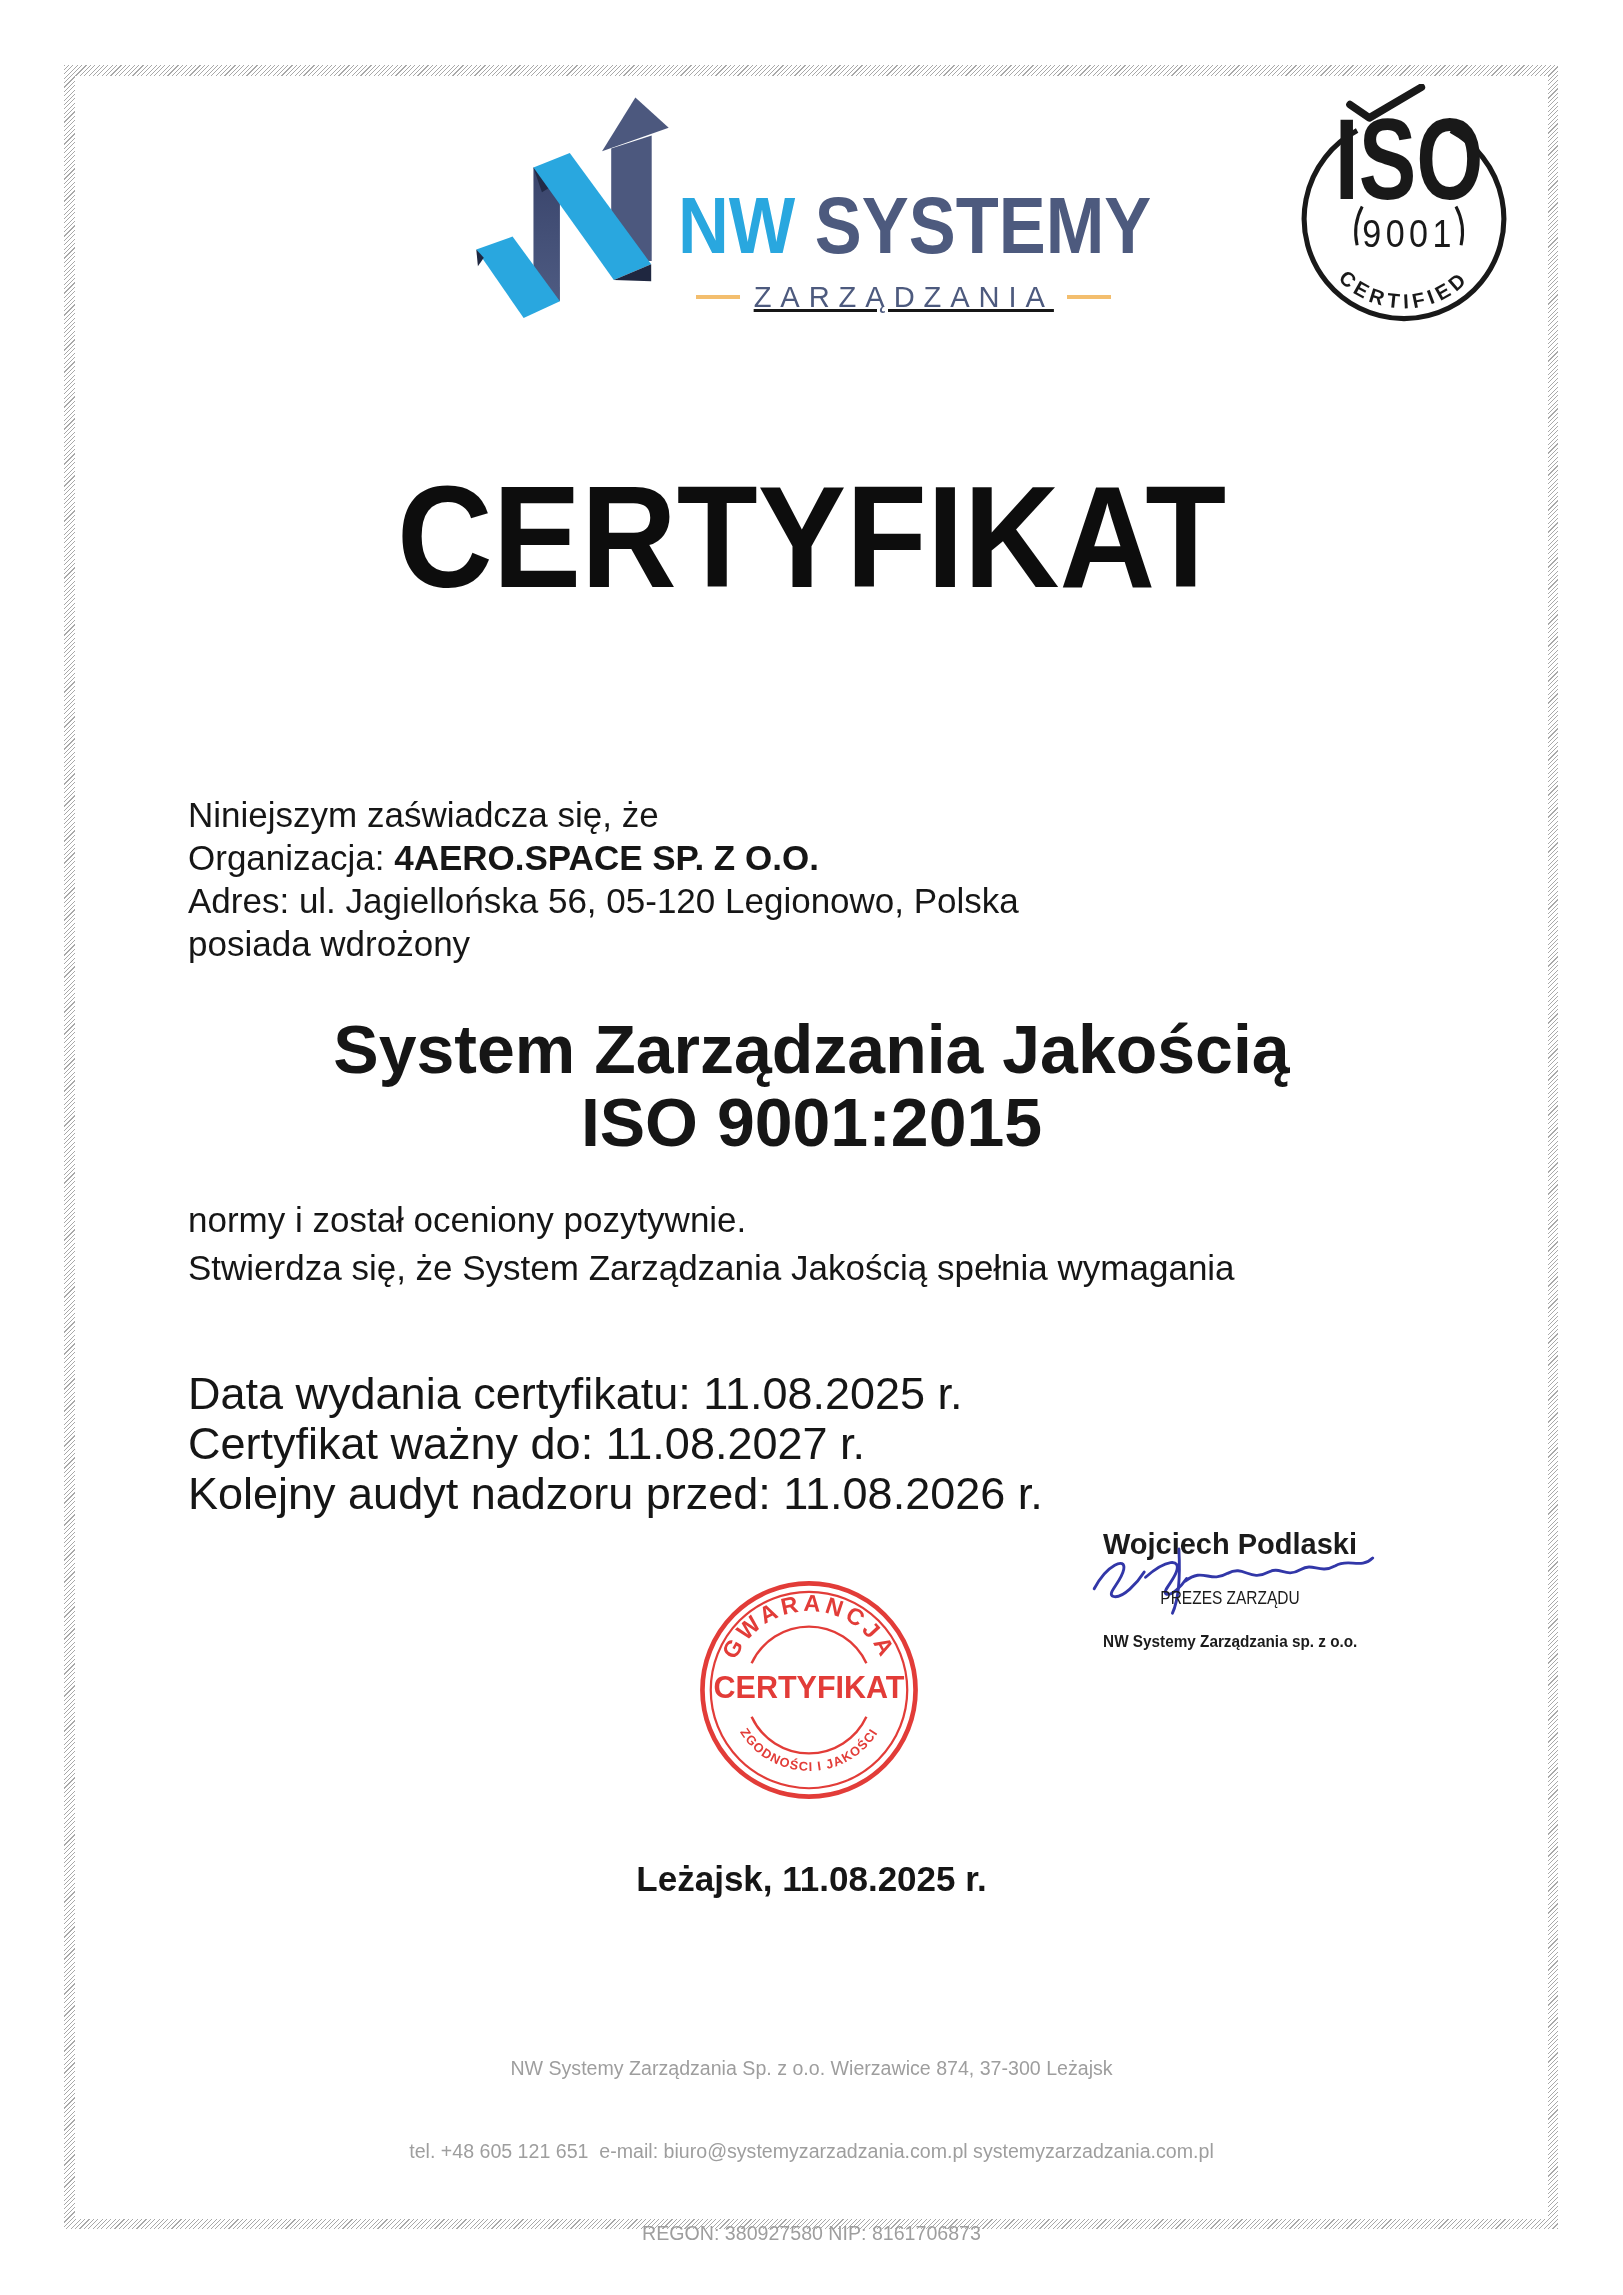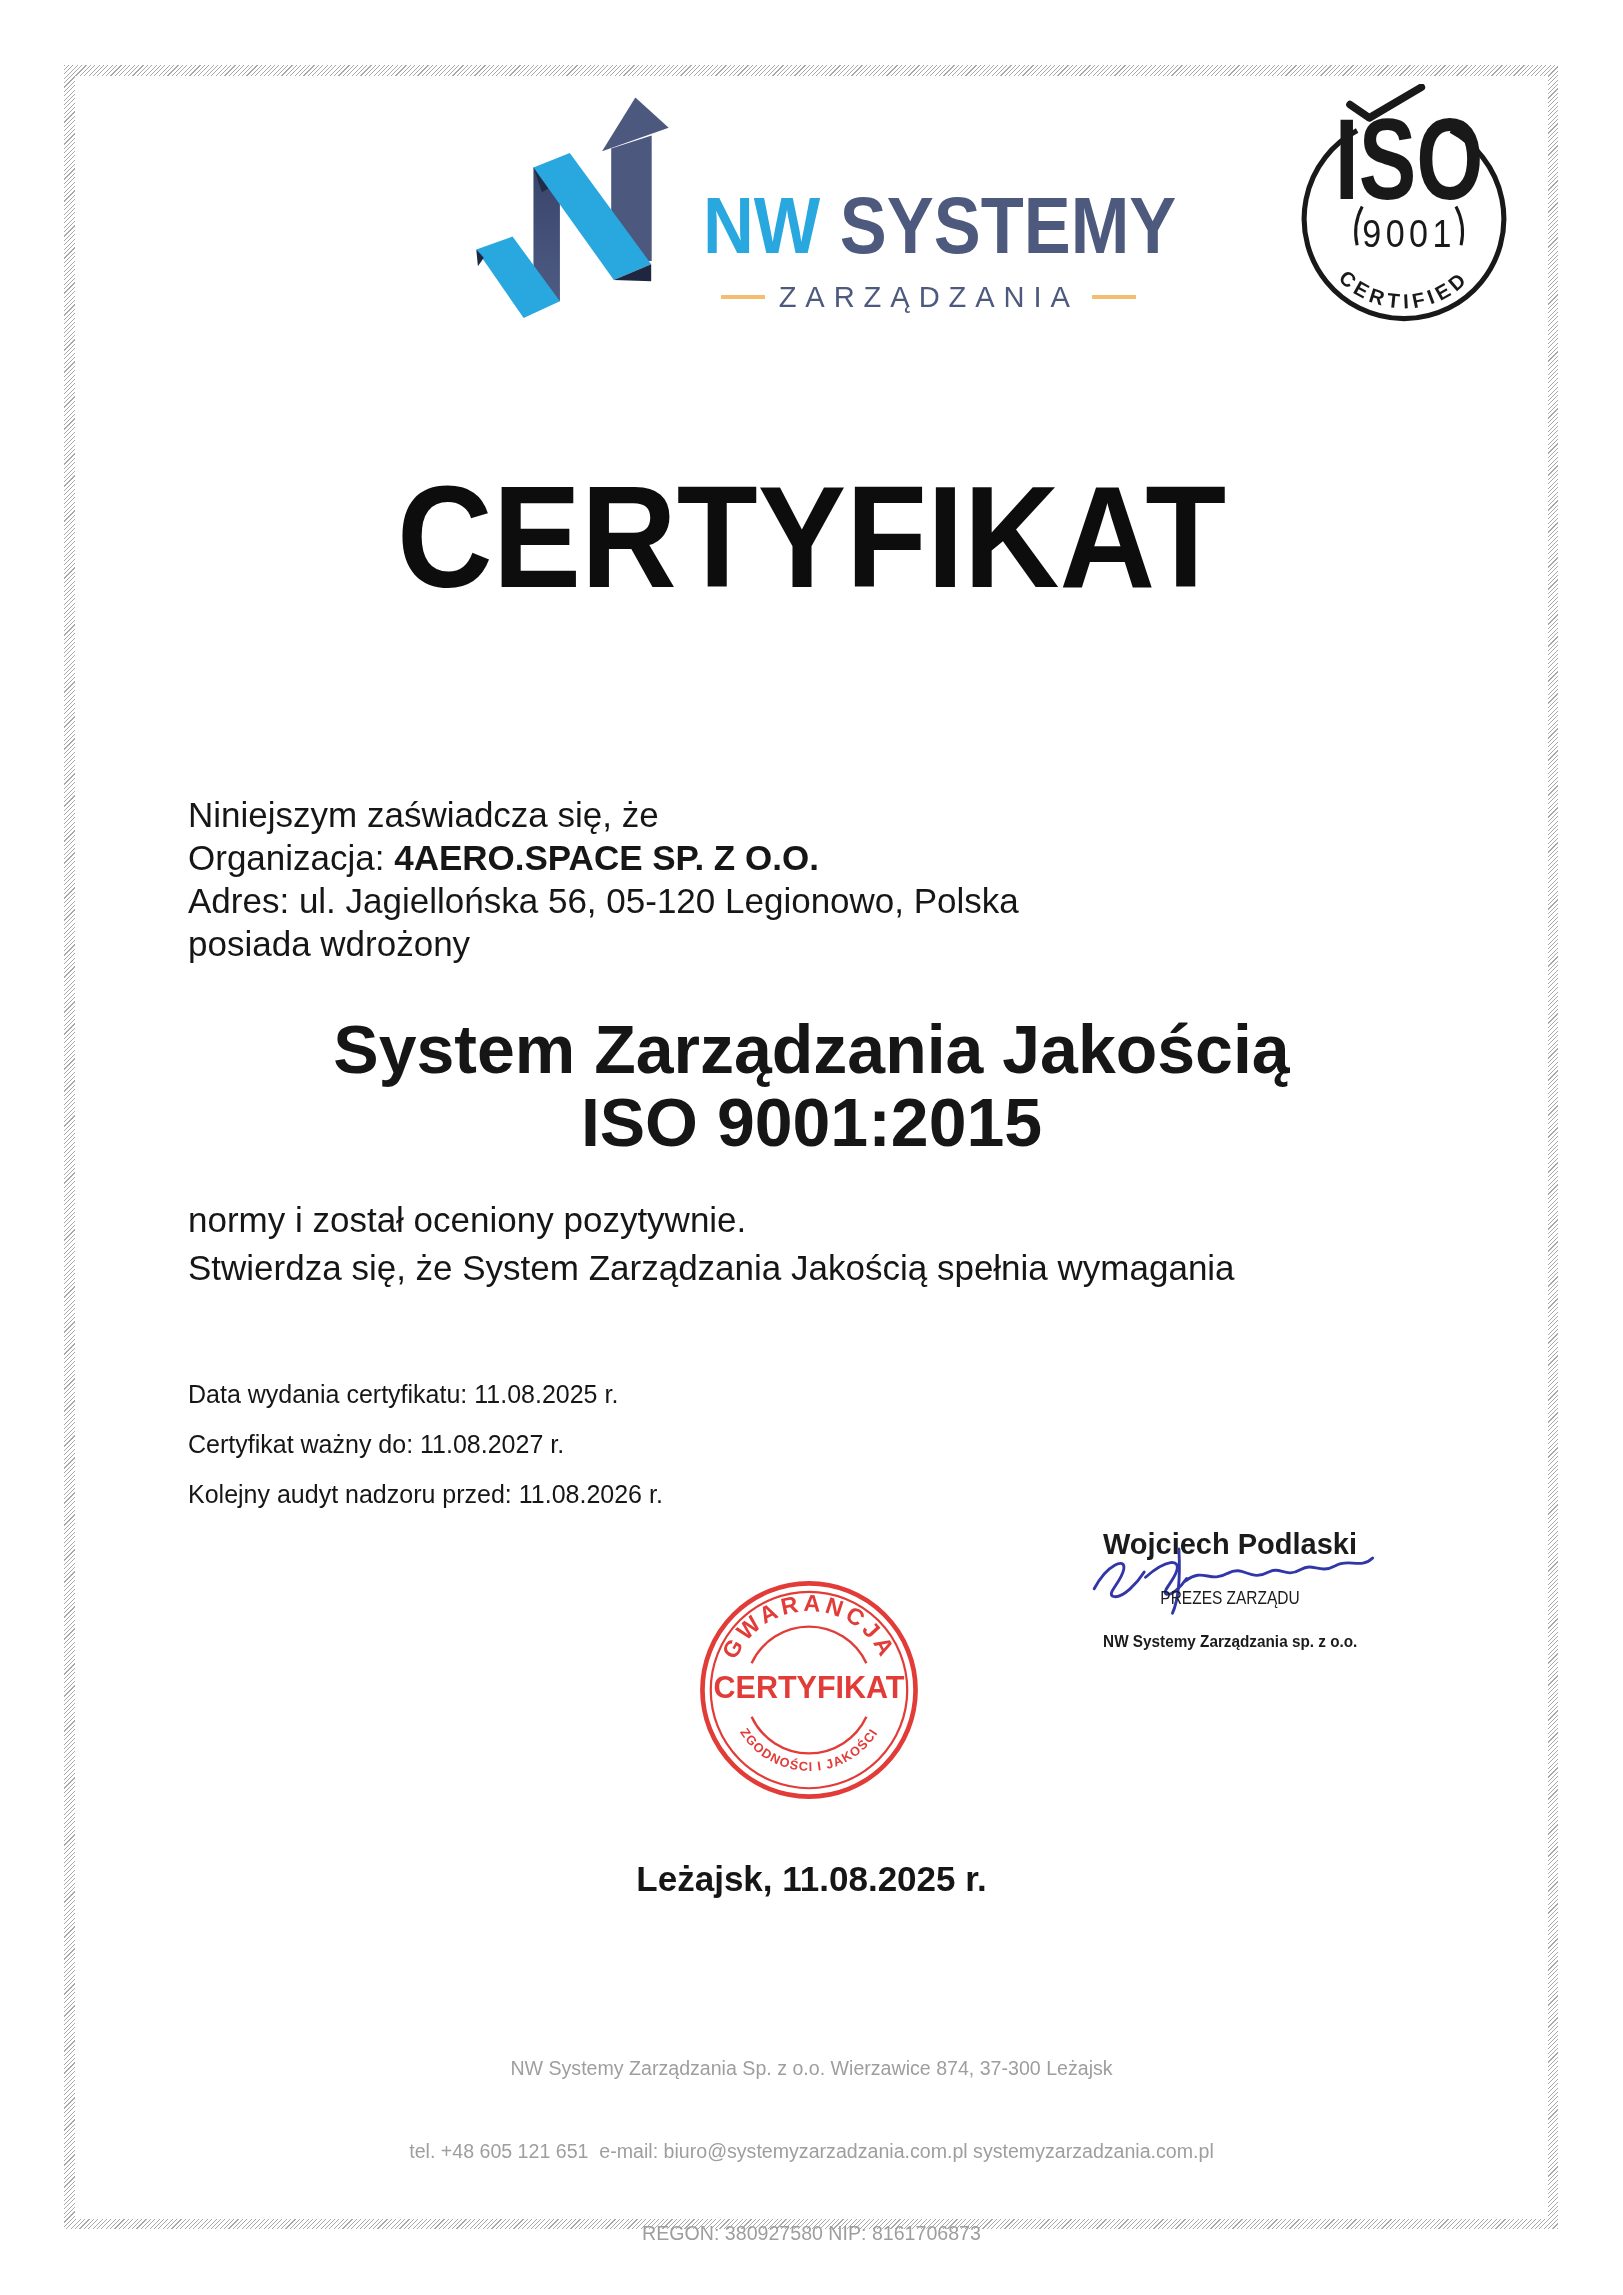--- a/index.html
+++ b/index.html
@@ -5,21 +5,21 @@
   html,body{margin:0;padding:0;background:#fff;}
   .page{position:relative;width:1623px;height:2295px;background:#fff;overflow:hidden;
         font-family:"Liberation Sans", sans-serif;color:#161616;}
   
   .frame{position:absolute;left:64px;top:65px;width:1494px;height:2164px;
          background:repeating-linear-gradient(135deg,#a9a9a9 0 0.8px,#ffffff 0.8px 3.1px);}
   .frame-inner{position:absolute;inset:10.5px;background:#ffffff;}
 
   
   .logo-icon{position:absolute;left:474px;top:96px;width:196px;height:226px;}
-  .logo-text{position:absolute;left:703px;top:186px;width:451px;}
+  .logo-text{position:absolute;left:678px;top:186px;width:451px;text-decoration:underline;}
   .logo-main{font-weight:bold;font-size:80px;line-height:1;white-space:nowrap;
              display:inline-block;transform:scaleX(.88);transform-origin:left;}
   .logo-main .nw{color:var(--brand-cyan,#29a7df);}
   .logo-main .sys{color:var(--brand-slate,#4d5a7e);}
   .logo-sub{margin-top:14.4px;display:flex;align-items:center;justify-content:center;gap:9px;}
   .logo-sub .dash{width:44px;height:3.9px;background:var(--brand-gold,#f3be6e);}
   .logo-sub .subtxt{font-size:30px;letter-spacing:9.2px;color:var(--brand-slate,#4d5a7e);
                     white-space:nowrap;transform:scaleX(.97);}
   .iso-badge{position:absolute;left:1297px;top:84px;width:214px;height:241px;}
   .iso-badge .ln{stroke:#191919;fill:none;}
@@ -28,21 +28,21 @@
   
   .title{position:absolute;left:0;right:0;top:466px;text-align:center;
          font-size:144px;font-weight:bold;line-height:1;color:#0d0d0d;}
   .title span{display:inline-block;transform:scaleX(.92);}
 
   
   .intro{position:absolute;left:188px;top:793px;font-size:35px;line-height:43px;}
   .standard{position:absolute;left:0;right:0;top:1013px;text-align:center;
             font-size:68px;font-weight:bold;line-height:73px;}
   .statement{position:absolute;left:188px;top:1196px;font-size:35px;line-height:48px;}
-  .dates{position:absolute;left:188px;top:1369px;font-size:25px;line-height:50px;}
+  .dates{position:absolute;left:188px;top:1369px;font-size:45px;line-height:50px;}
   b.org{font-weight:bold;}
 
   
   .signature{position:absolute;left:1060px;top:1526px;width:340px;height:141px;text-align:center;color:#1b1b1b;}
   .sig-name{position:absolute;top:2px;width:100%;font-size:29px;font-weight:bold;white-space:nowrap;}
   .sig-scribble{position:absolute;left:18.3px;top:14.4px;width:307px;height:77px;}
   .sig-role{position:absolute;top:62px;width:100%;font-size:18px;font-weight:normal;}
   .sig-role span{display:inline-block;transform:scaleX(.86);}
   .sig-company{position:absolute;top:106px;width:100%;font-size:17px;font-weight:bold;white-space:nowrap;}
   .sig-company span{display:inline-block;transform:scaleX(.9);}

